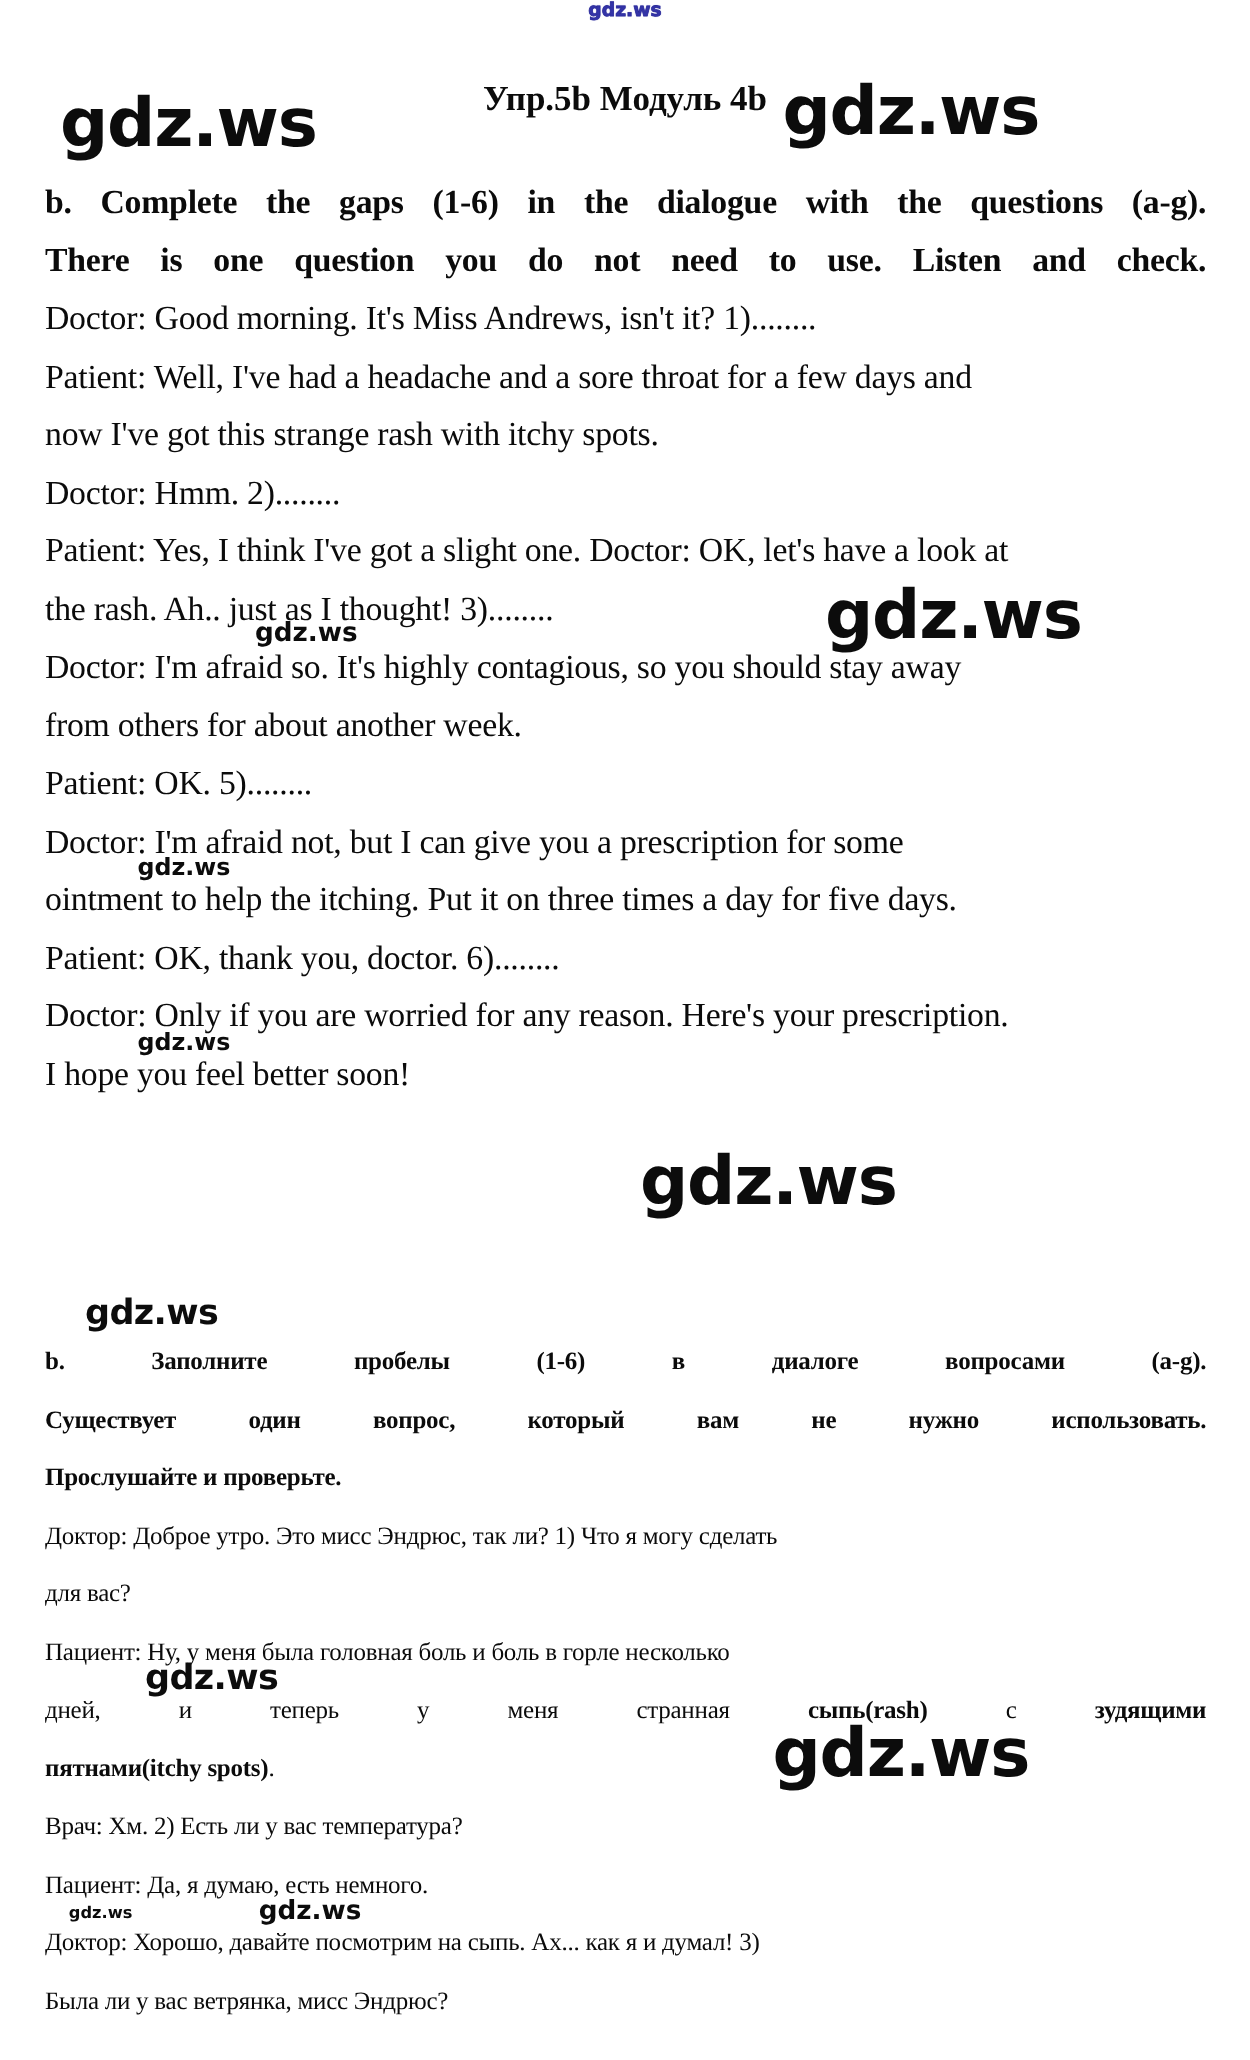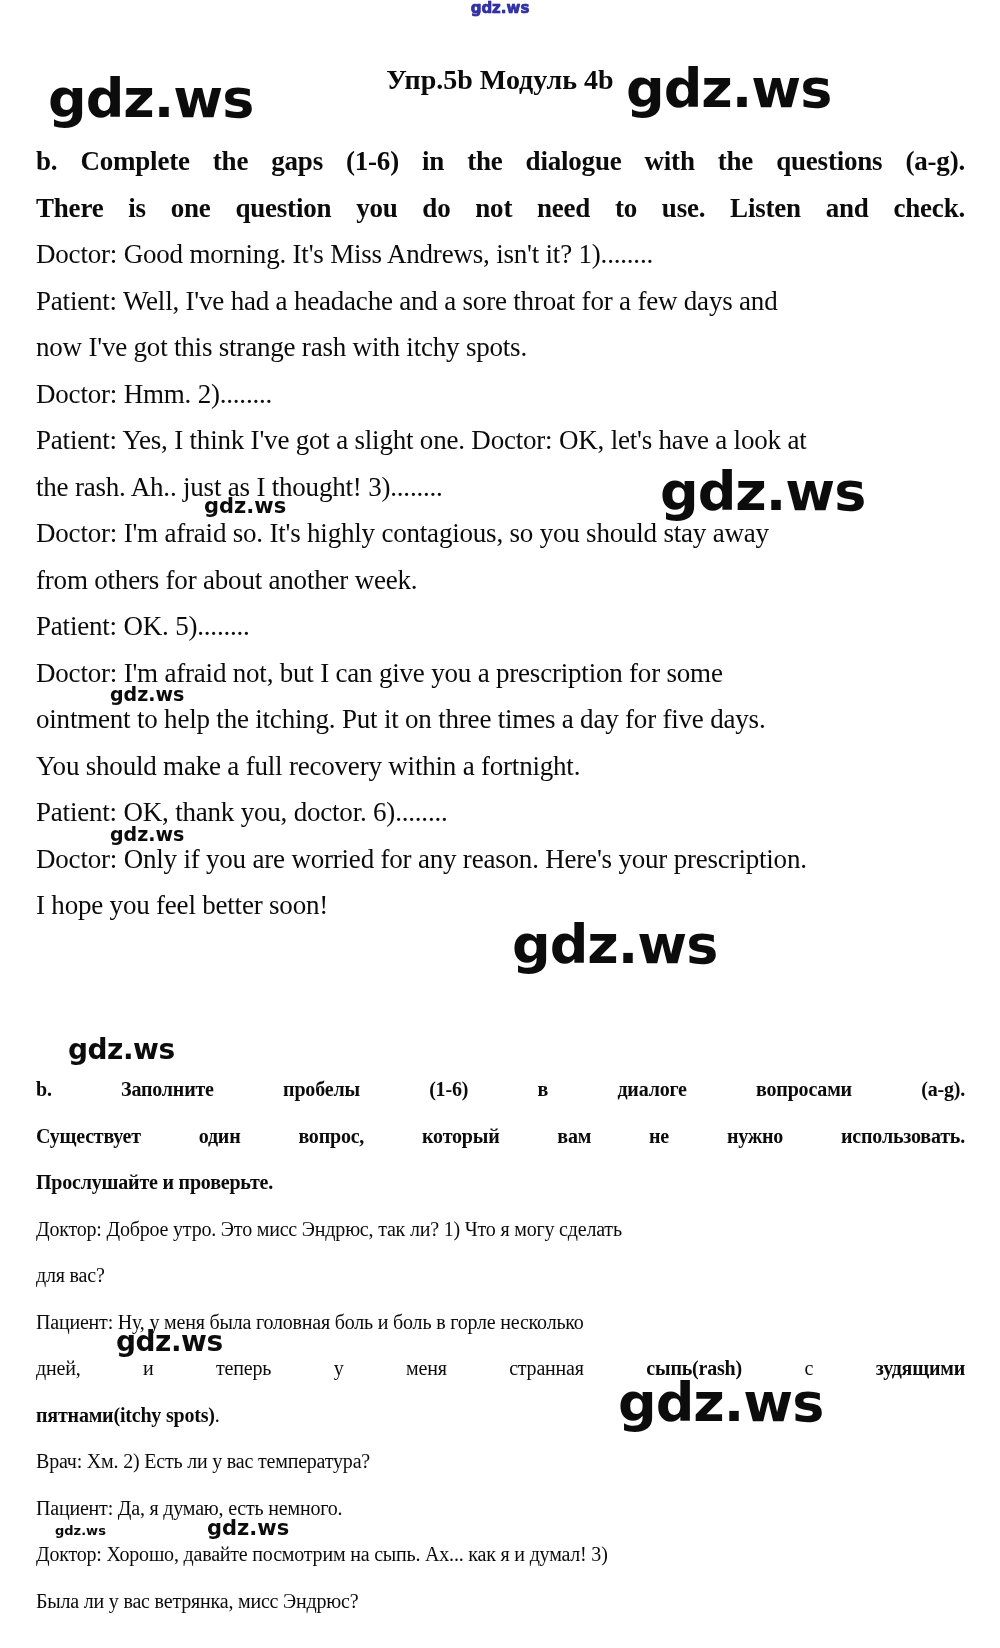--- a/index.html
+++ b/index.html
@@ -85,21 +85,20 @@
   <div class="tline">Patient: Well, I've had a headache and a sore throat for a few days and</div>
   <div class="tline">now I've got this strange rash with itchy spots.</div>
   <div class="tline">Doctor: Hmm. 2)........</div>
   <div class="tline">Patient: Yes, I think I've got a slight one. Doctor: OK, let's have a look at</div>
   <div class="tline">the rash. Ah.. just as I thought! 3)........</div>
   <div class="tline">Doctor: I'm afraid so. It's highly contagious, so you should stay away</div>
   <div class="tline">from others for about another week.</div>
   <div class="tline">Patient: OK. 5)........</div>
   <div class="tline">Doctor: I'm afraid not, but I can give you a prescription for some</div>
   <div class="tline">ointment to help the itching. Put it on three times a day for five days.</div>
-  <div class="tline">You should make a full recovery within a fortnight.</div>
   <div class="tline">Patient: OK, thank you, doctor. 6)........</div>
   <div class="tline">Doctor: Only if you are worried for any reason. Here's your prescription.</div>
   <div class="tline">I hope you feel better soon!</div>
 </div>
 
 <div class="wm wm-small" style="left:204px; top:496px;">gdz.ws</div>
 <div class="wm wm-big" style="left:660px; top:465px;">gdz.ws</div>
 <div class="wm wm-xsmall" style="left:110px; top:685px;">gdz.ws</div>
 <div class="wm wm-xsmall" style="left:110px; top:825px;">gdz.ws</div>
 <div class="wm wm-big" style="left:512px; top:918px;">gdz.ws</div>

